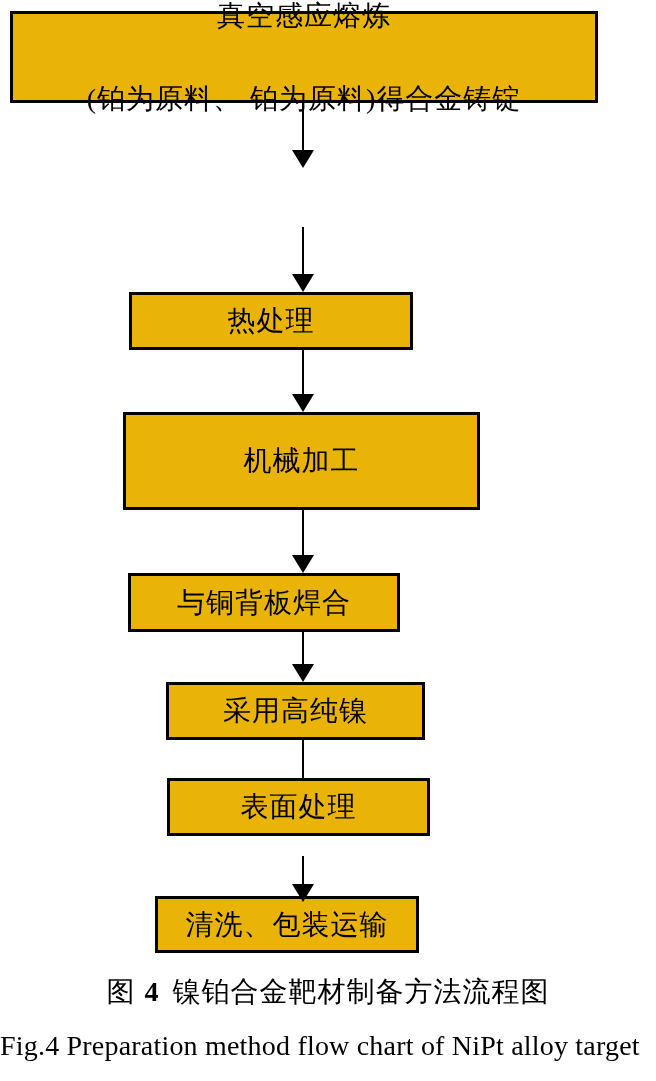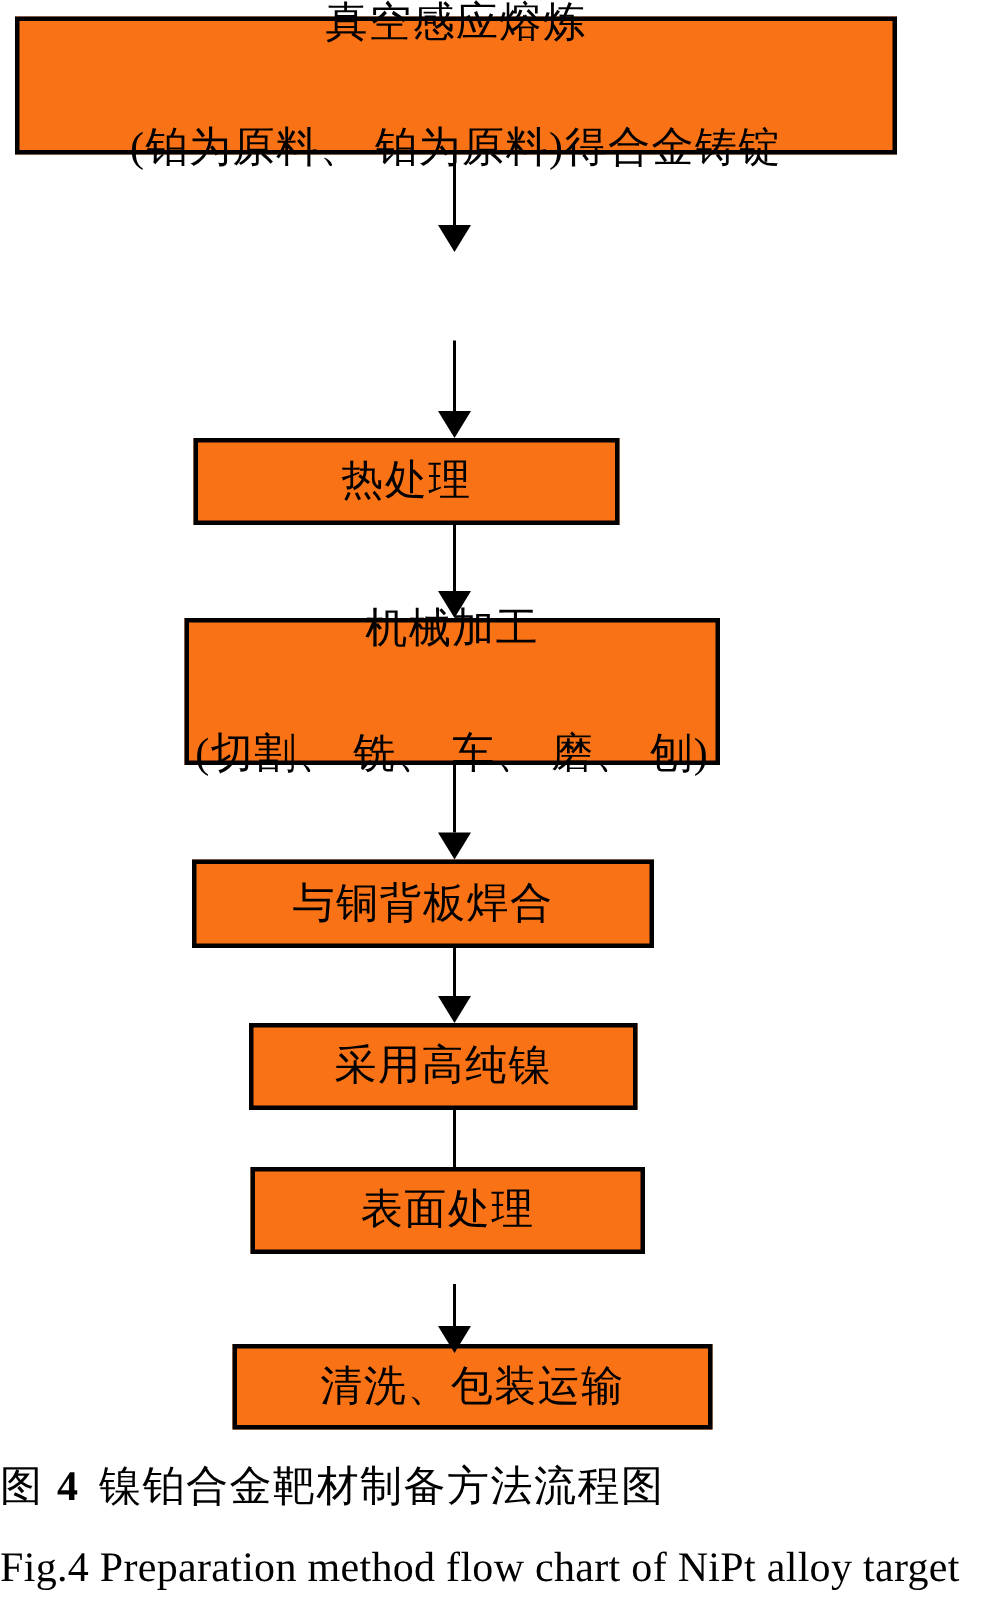--- a/index.html
+++ b/index.html
@@ -9,40 +9,40 @@
     width: 656px;
     height: 1081px;
     background: #ffffff;
     color: #000000;
     font-family: "Liberation Serif", "DejaVu Serif", serif;
     overflow: hidden;
   }
   .box {
     position: absolute;
     border: 3px solid #000000;
-    background: #f97316;
+    background: #eab308;
     display: flex;
     flex-direction: column;
     justify-content: center;
     align-items: center;
     text-align: center;
     font-size: 28px;
     line-height: 36px;
     letter-spacing: 1px;
     white-space: nowrap;
     gap: 47px;
   }
   .b1 { left: 10px;  top: 11px;  width: 588px; height: 92px; }
   .b2 { left: 129px; top: 168px; width: 342px; height: 59px; }
   .b3 { left: 129px; top: 292px; width: 284px; height: 58px; }
   .b4 { left: 123px; top: 412px; width: 357px; height: 98px; }
-  .b5 { left: 128px; top: 573px; width: 308px; height: 59px; }
+  .b5 { left: 128px; top: 573px; width: 272px; height: 59px; }
   .b6 { left: 166px; top: 682px; width: 259px; height: 58px; }
   .b7 { left: 167px; top: 778px; width: 263px; height: 58px; }
-  .b8 { left: 155px; top: 896px; width: 320px; height: 57px; }
+  .b8 { left: 155px; top: 896px; width: 264px; height: 57px; }
 
   .arrow {
     position: absolute;
     left: 292px;
     width: 22px;
     display: flex;
     flex-direction: column;
     align-items: center;
   }
   .arrow .stem { width: 2px; flex: 1; background: #000000; }
@@ -56,21 +56,21 @@
   .ar2 { top: 227px; height: 65px; }
   .ar3 { top: 350px; height: 62px; }
   .ar4 { top: 510px; height: 63px; }
   .ar5 { top: 632px; height: 50px; }
   .ar6 { top: 740px; height: 58px; }
   .ar7 { top: 856px; height: 46px; z-index: 2; }
 
   .caption-cn {
     position: absolute;
     top: 974px; left: 0; width: 656px;
-    text-align: left;
+    text-align: center;
     font-size: 28px;
     line-height: 36px;
     letter-spacing: 1px;
   }
   .caption-cn .num { font-weight: bold; margin: 0 13px 0 9px; }
   .caption-en {
     position: absolute;
     top: 1026px; left: 0; width: 528px;
     text-align: center;
     font-size: 28px;
@@ -104,21 +104,20 @@
     <span>热处理</span>
   </div>
 
   <div class="arrow ar3">
     <div class="stem"></div>
     <div class="head"></div>
   </div>
 
   <div class="box b4">
     <span>机械加工</span>
-    <span>(切割、 铣、 车、 磨、 刨)</span>
   </div>
 
   <div class="arrow ar4">
     <div class="stem"></div>
     <div class="head"></div>
   </div>
 
   <div class="box b5">
     <span>与铜背板焊合</span>
   </div>

